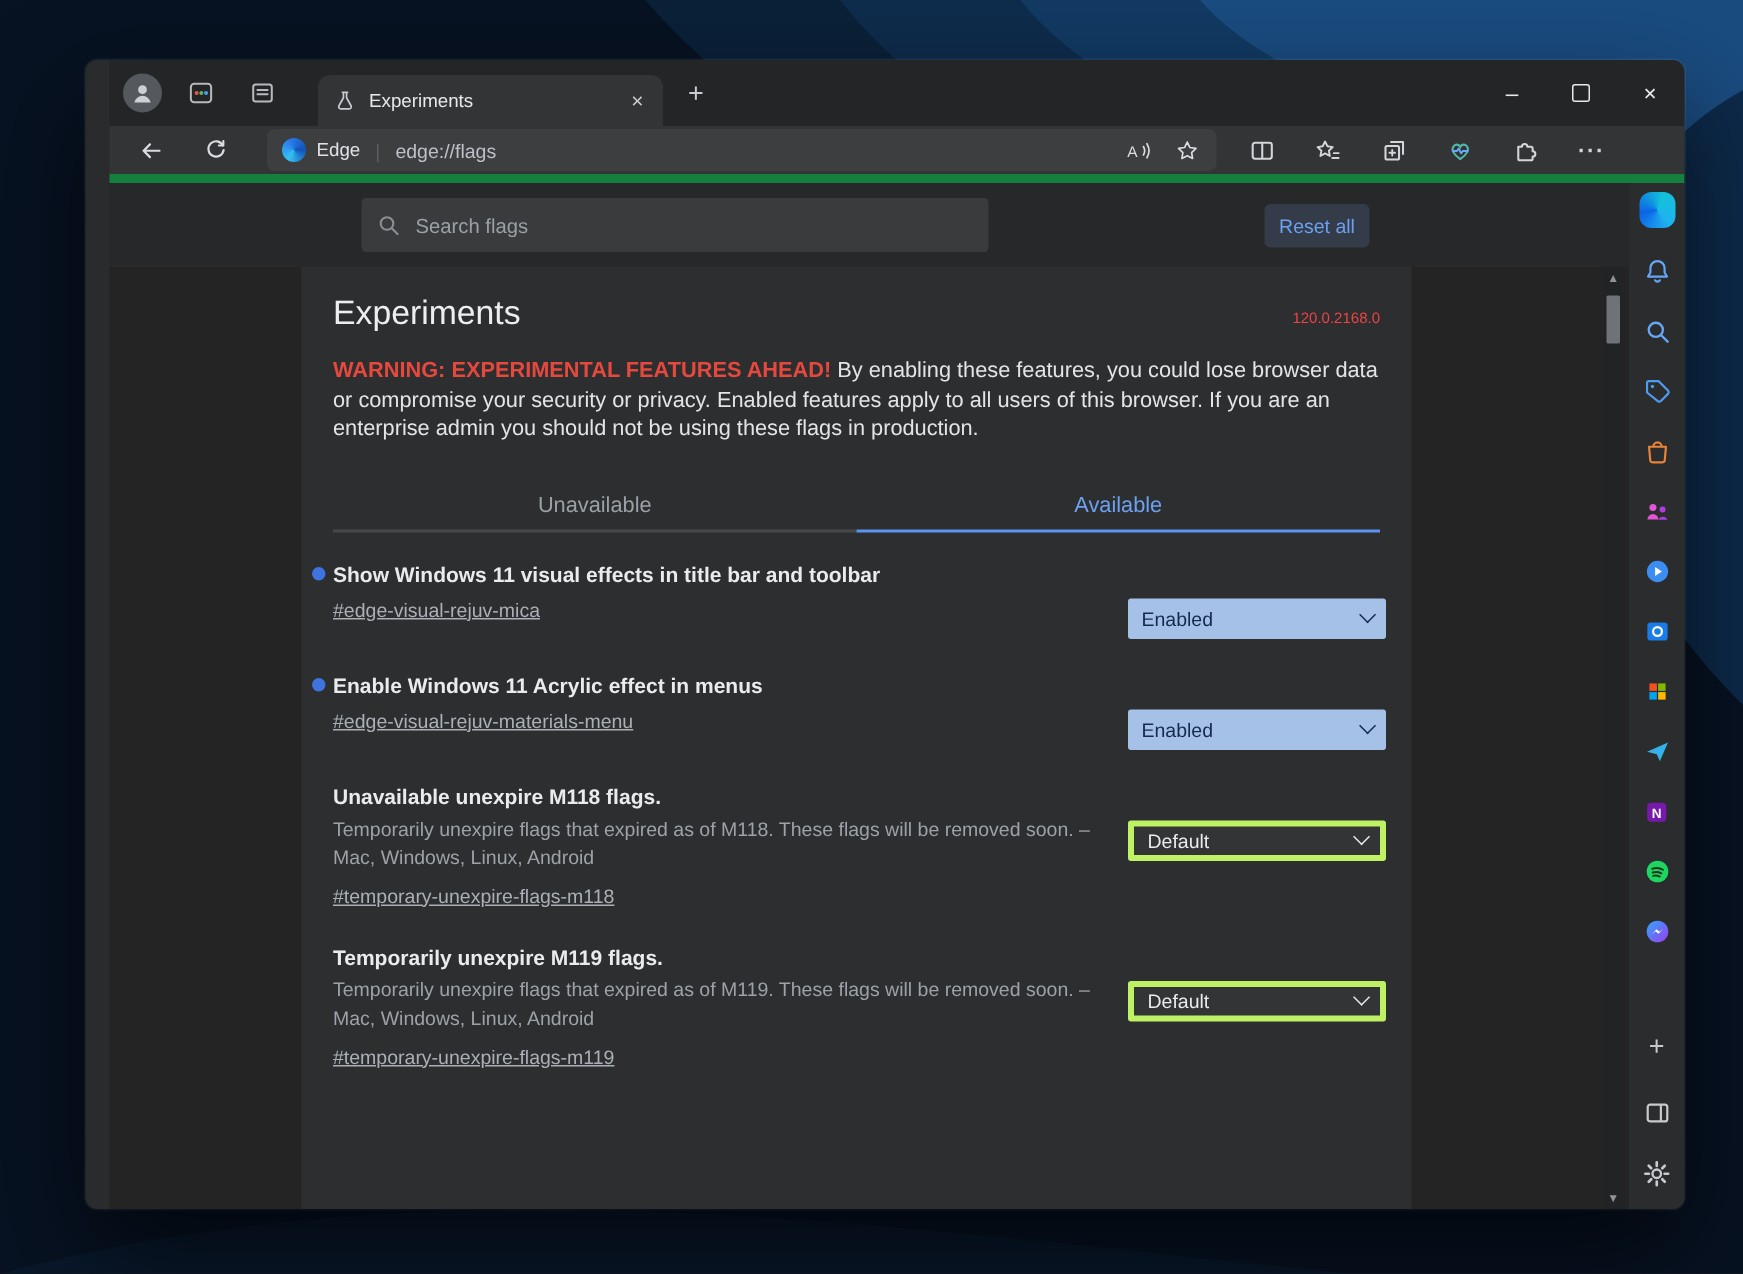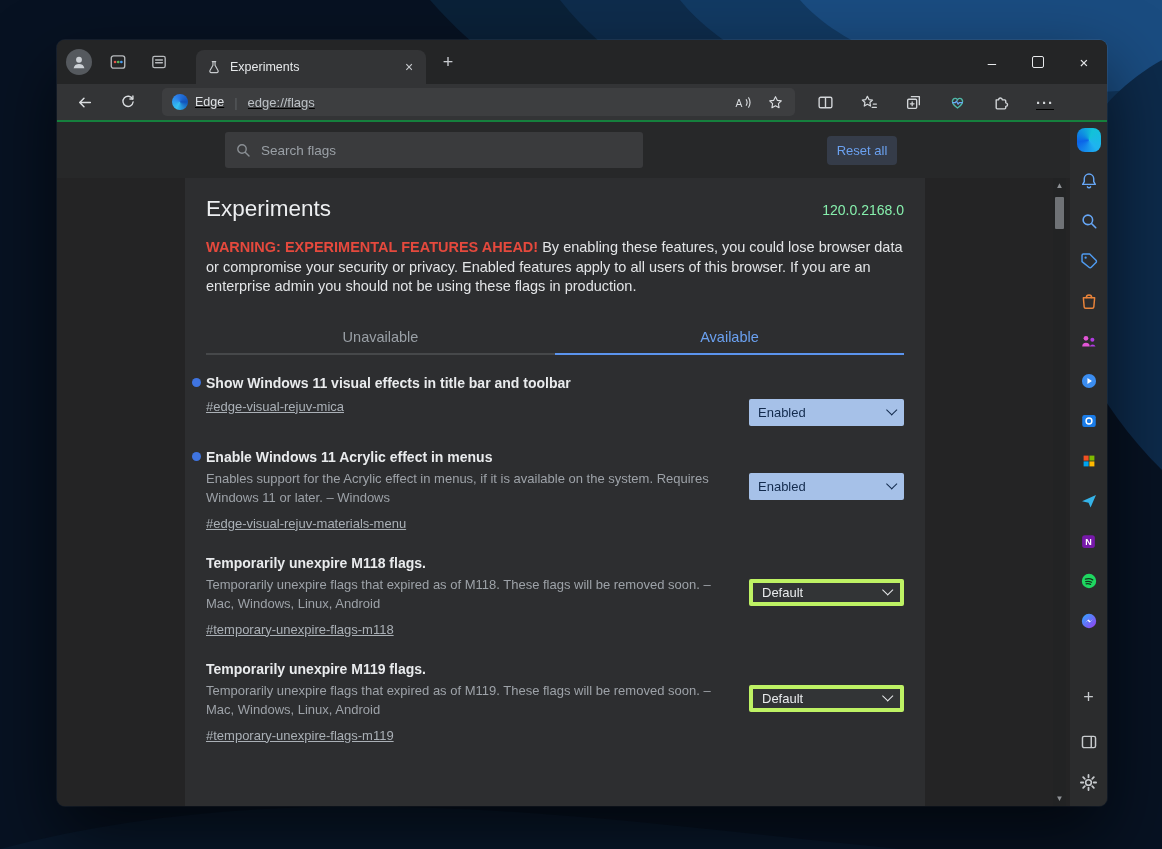--- a/index.html
+++ b/index.html
@@ -11,21 +11,21 @@
   svg { display:block; }
 
   
   .wallpaper { position:absolute; inset:0; }
 
   
   .window {
     position:absolute; left:57px; top:40px; width:1050px; height:766px;
     background:#2a2b2c; border-radius:8px; overflow:hidden;
     box-shadow:0 30px 70px rgba(0,0,0,.6), 0 0 0 1px rgba(255,255,255,.07);
-    display:flex; flex-direction:column;
+    display:flex; flex-direction:column;padding-left:16px;
   }
 
   
   .tabstrip { flex:0 0 44px; height:44px; background:#242526; display:flex; align-items:center; position:relative; }
   .avatar { width:26px; height:26px; border-radius:50%; background:#55595e; margin-left:9px;
             display:flex; align-items:center; justify-content:center; overflow:hidden; flex:0 0 auto; }
   .strip-icon { width:30px; height:30px; display:flex; align-items:center; justify-content:center;
                 border-radius:6px; margin-left:11px; flex:0 0 auto; }
   .tab { margin-left:22px; width:230px; height:34px; align-self:flex-end; background:#333436;
          border-radius:8px 8px 0 0; display:flex; align-items:center; padding:0 8px 0 11px; box-sizing:border-box; }
@@ -33,21 +33,21 @@
   .tab-close { width:18px; height:18px; display:flex; align-items:center; justify-content:center;
                color:#c9ccd0; font-size:14px; border-radius:4px; cursor:default; }
   .newtab { width:28px; height:28px; margin-left:8px; display:flex; align-items:center; justify-content:center;
             color:#c9ccd0; font-size:18px; border-radius:4px; }
   .win-controls { position:absolute; right:0; top:0; height:44px; display:flex; }
   .wc { width:46px; height:44px; display:flex; align-items:center; justify-content:center; color:#e7e9eb; font-size:15px; }
   .maxbox { width:10px; height:10px; border:1.2px solid #e7e9eb; border-radius:2px; display:block; }
 
   
   .toolbar { flex:0 0 38px; height:38px; background:#333436; display:flex; align-items:center;
-             padding:0 10px 0 13px; border-bottom:2px solid #15803d; box-sizing:border-box;text-decoration:underline; }
+             padding:0 10px 0 13px; border-bottom:6px solid #15803d; box-sizing:border-box; }
   .tool-btn { width:28px; height:28px; border-radius:5px; display:flex; align-items:center; justify-content:center; flex:0 0 auto; }
   .tb-gap { margin-left:16px; }
   .url-pill { margin-left:20px; width:633px; height:28px; background:#3d3e40; border-radius:5px;
               display:flex; align-items:center; padding:0 8px 0 10px; box-sizing:border-box; flex:0 0 auto; }
   .edge-badge { width:16px; height:16px; border-radius:50%;
                 background:conic-gradient(from 210deg,#35c1f1,#2b7de9,#1153ba,#35c1f1); flex:0 0 auto; }
   .badge-label { margin-left:7px; font-size:12.5px; color:#dfe2e5; }
   .url-divider { margin-left:10px; color:#5b5f63; font-size:13px; }
   .url-text { margin-left:10px; font-size:13px; color:#bcc1c6; flex:1; white-space:nowrap; overflow:hidden; }
   .pill-icon { width:24px; height:24px; display:flex; align-items:center; justify-content:center;
@@ -65,41 +65,41 @@
   .searchbox input::placeholder { color:#9aa0a6; }
   .reset-btn { margin-left:auto; margin-right:173px; width:70px; height:29px; background:#353c49;
                color:var(--accent-blue,#6ba1f0); border:0; border-radius:4px; font-size:13px; font-family:inherit; }
 
   .scroll-area { flex:1; position:relative; background:#242425; overflow:hidden; }
   .page-column { position:absolute; left:128px; top:0; width:740px; min-height:100%;
                  background:#2d2e30; box-sizing:border-box; padding:18px 21px 30px; }
 
   .page-head { display:flex; align-items:flex-end; }
   .page-title { font-size:22.5px; color:#eceef0; font-weight:400; }
-  .page-version { margin-left:auto; font-size:14px; color:#86efac; padding-bottom:4px; }
+  .page-version { margin-left:auto; font-size:10px; color:#ef4444; padding-bottom:4px; }
 
   .warning { margin:16px 0 16px; font-size:14.5px; line-height:19.5px; color:#e2e4e6; }
   .warning strong { color:var(--warning-red,#e5493d); font-weight:700; }
 
   .avail-tabs { margin-top:24px; display:flex; }
   .avail-tab { flex:1; height:32px; display:flex; align-items:center; justify-content:center; font-size:14.5px; }
   .avail-tab.active { color:var(--accent-blue,#6ba1f0); border-bottom:2px solid #5b94ee; font-weight:500; }
   .avail-tab.inactive { color:#9aa0a6; border-bottom:2px solid #46484a; }
 
   .flags-list { margin-top:20px; }
   .flag-row { display:flex; margin-bottom:23px; }
   .flag-left { width:530px; flex:0 0 530px; }
   .flag-title { font-size:14px; font-weight:700; color:#e9ebed; display:flex; align-items:center; }
   .flag-row.marked .flag-title { margin-left:-14px; }
   .dot { width:9px; height:9px; border-radius:50%; background:#3f74e0; margin-right:5px; flex:0 0 auto; }
   .flag-desc { margin-top:4px; font-size:13px; line-height:19.5px; color:#9da2a8; }
   .flag-link { display:inline-block; margin-top:8px; font-size:13px;
                color:var(--link-color,#aab0b6); text-decoration:underline; }
   .flag-ctrl { margin-left:auto; padding-top:24px; }
-  .select { width:155px; height:27px; box-sizing:border-box; display:flex; align-items:center;
+  .select { width:172px; height:27px; box-sizing:border-box; display:flex; align-items:center;
             padding:0 9px; font-size:13px; border-radius:2px; cursor:default; }
   .select .chev { margin-left:auto; width:7px; height:7px; border-right:1.6px solid currentColor;
                   border-bottom:1.6px solid currentColor; transform:rotate(45deg) translate(-1px,-2px); }
   .select.enabled { background:var(--enabled-dropdown,#a6c1e8); color:#132b4d; font-weight:500; }
   .select.default { background:#323436; border:4px solid #bef264; color:#e9ebed; }
 
   .scrollbar { position:absolute; top:0; right:4px; bottom:0; width:13px; background:#222324;
                display:flex; flex-direction:column; align-items:center; }
   .sb-arrow { height:15px; width:100%; display:flex; align-items:center; justify-content:center;
               color:#8f9296; font-size:8px; }
@@ -288,35 +288,34 @@
                 </div>
               </div>
             </div>
 
             <div class="flag-row marked">
               <div class="flag-left">
                 <div class="flag-title">
                     <span class="dot"></span>
                     <span>Enable Windows 11 Acrylic effect in menus</span>
                   </div>
-                <div class="flag-desc">Enables support for the Acrylic effect in menus, if it is available on the system. Requires Windows 11 or later. – Windows</div>
                 <a class="flag-link" href="#">#edge-visual-rejuv-materials-menu</a>
               </div>
               <div class="flag-ctrl">
                 <div class="select enabled">
                   <span>Enabled</span>
                   <span class="chev"></span>
                 </div>
               </div>
             </div>
 
             <div class="flag-row">
               <div class="flag-left">
                 <div class="flag-title">
-                    <span>Temporarily unexpire M118 flags.</span>
+                    <span>Unavailable unexpire M118 flags.</span>
                   </div>
                 <div class="flag-desc">Temporarily unexpire flags that expired as of M118. These flags will be removed soon. – Mac, Windows, Linux, Android</div>
                 <a class="flag-link" href="#">#temporary-unexpire-flags-m118</a>
               </div>
               <div class="flag-ctrl">
                 <div class="select default">
                   <span>Default</span>
                   <span class="chev"></span>
                 </div>
               </div>

